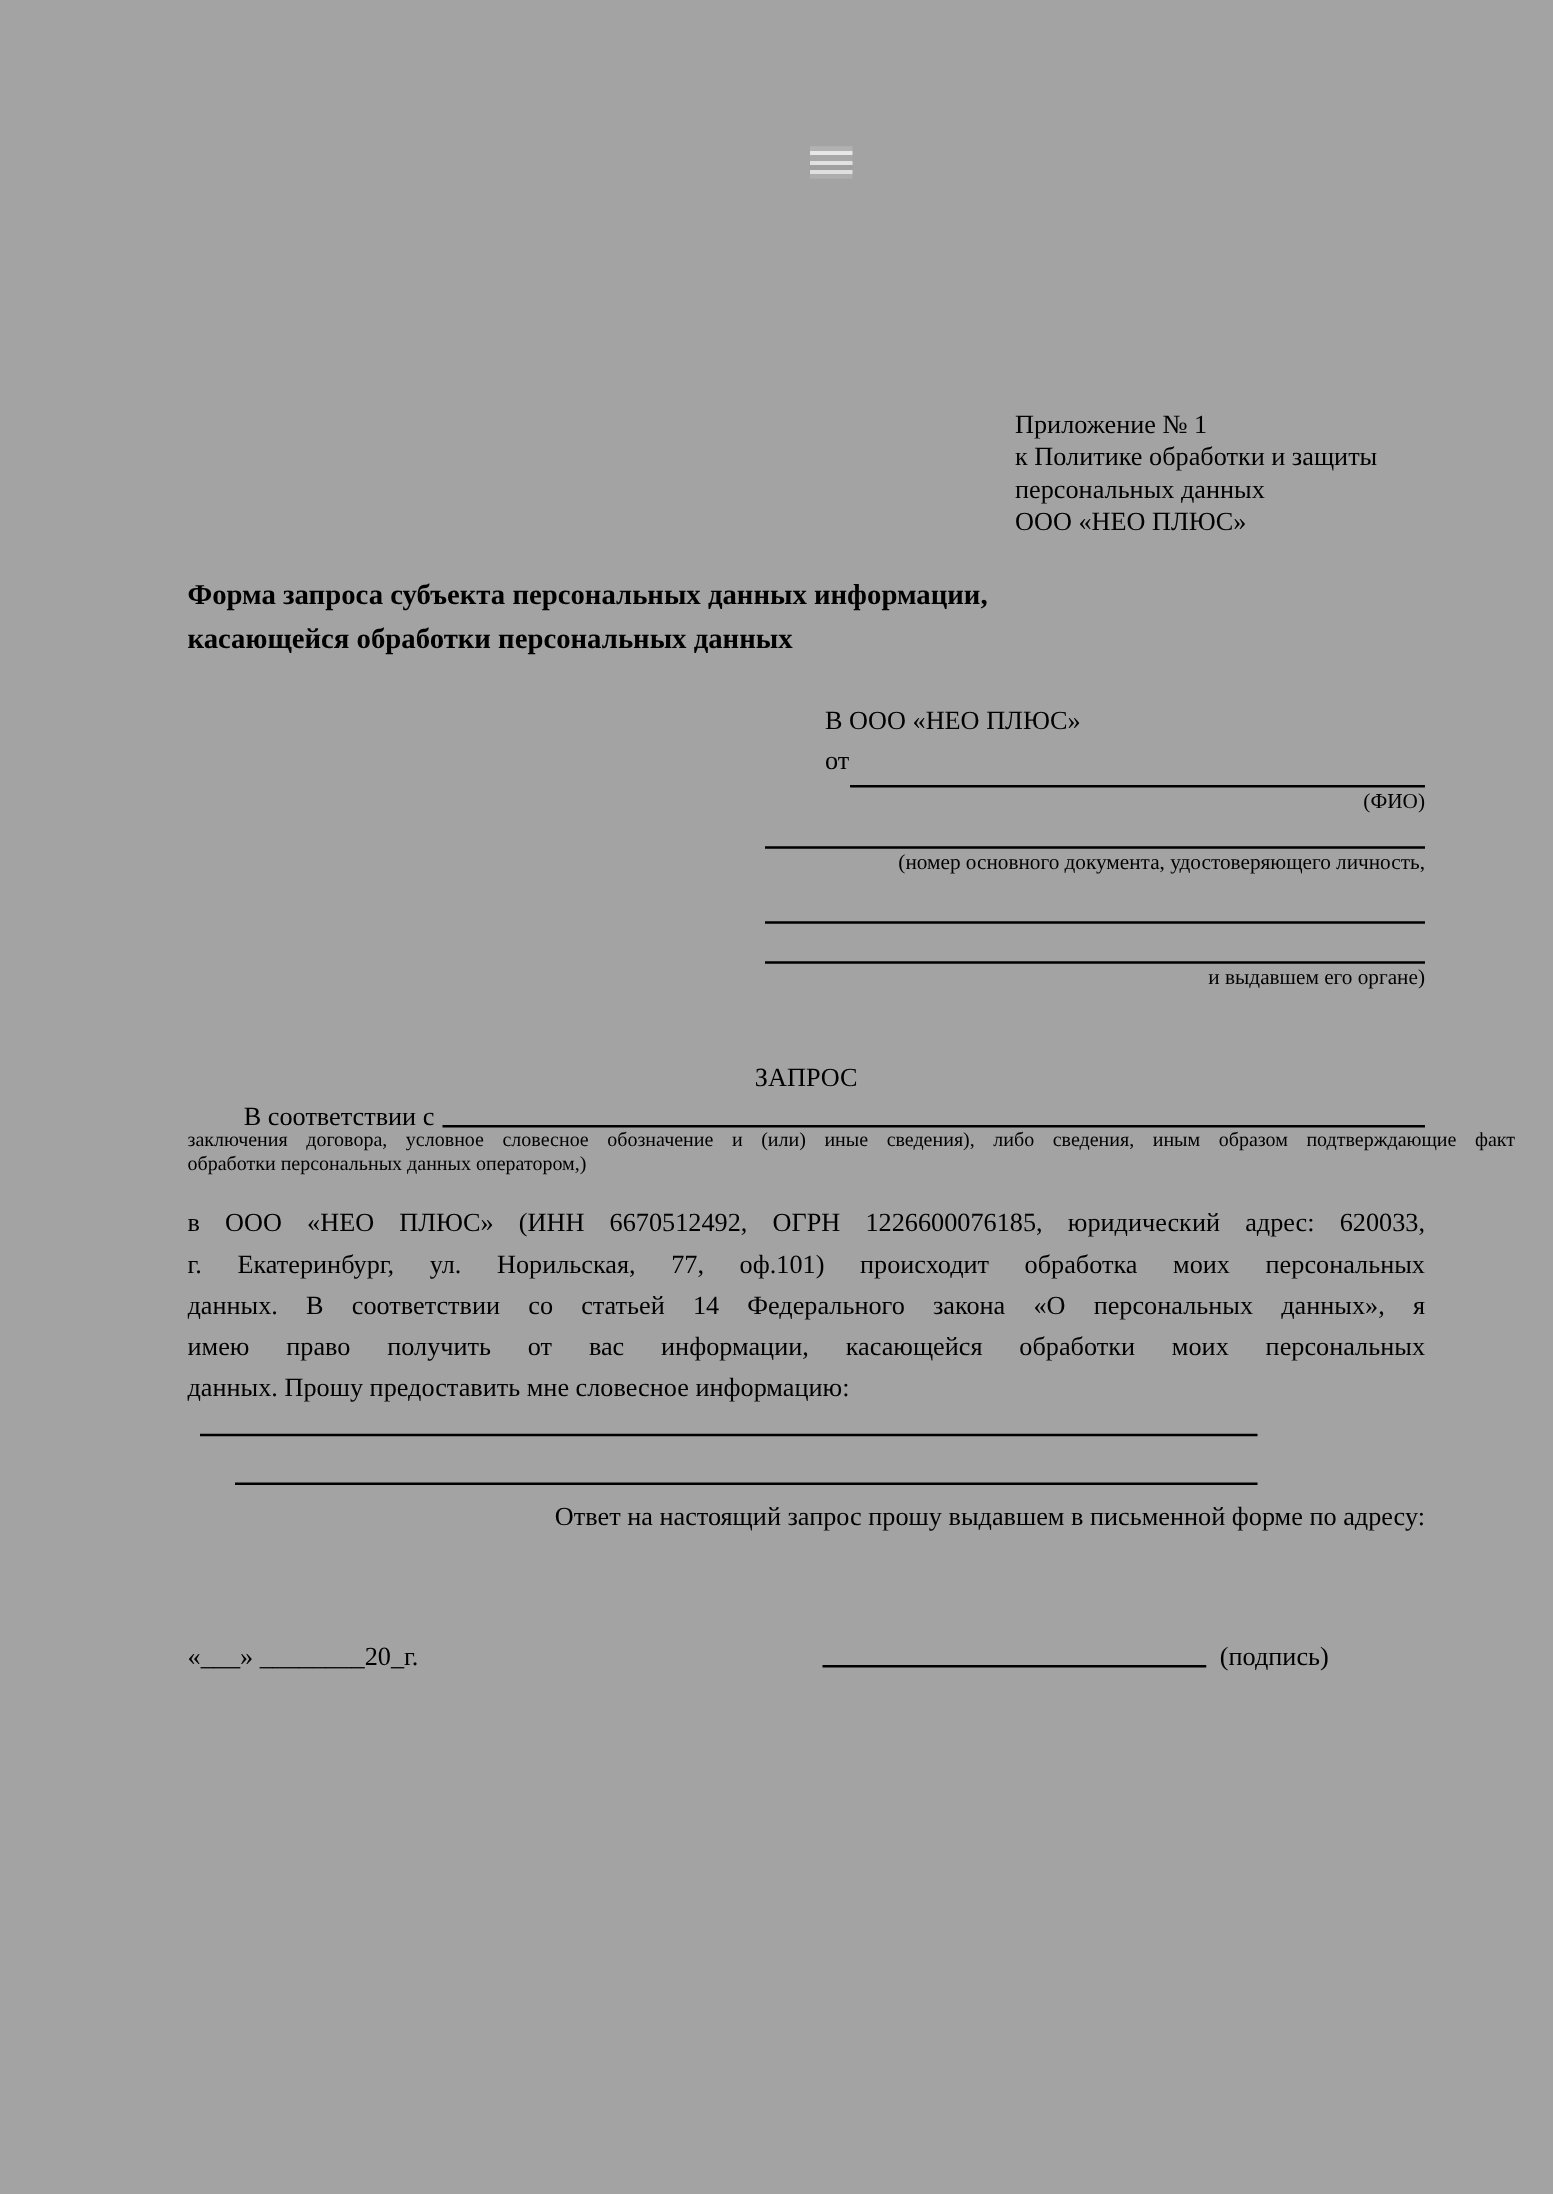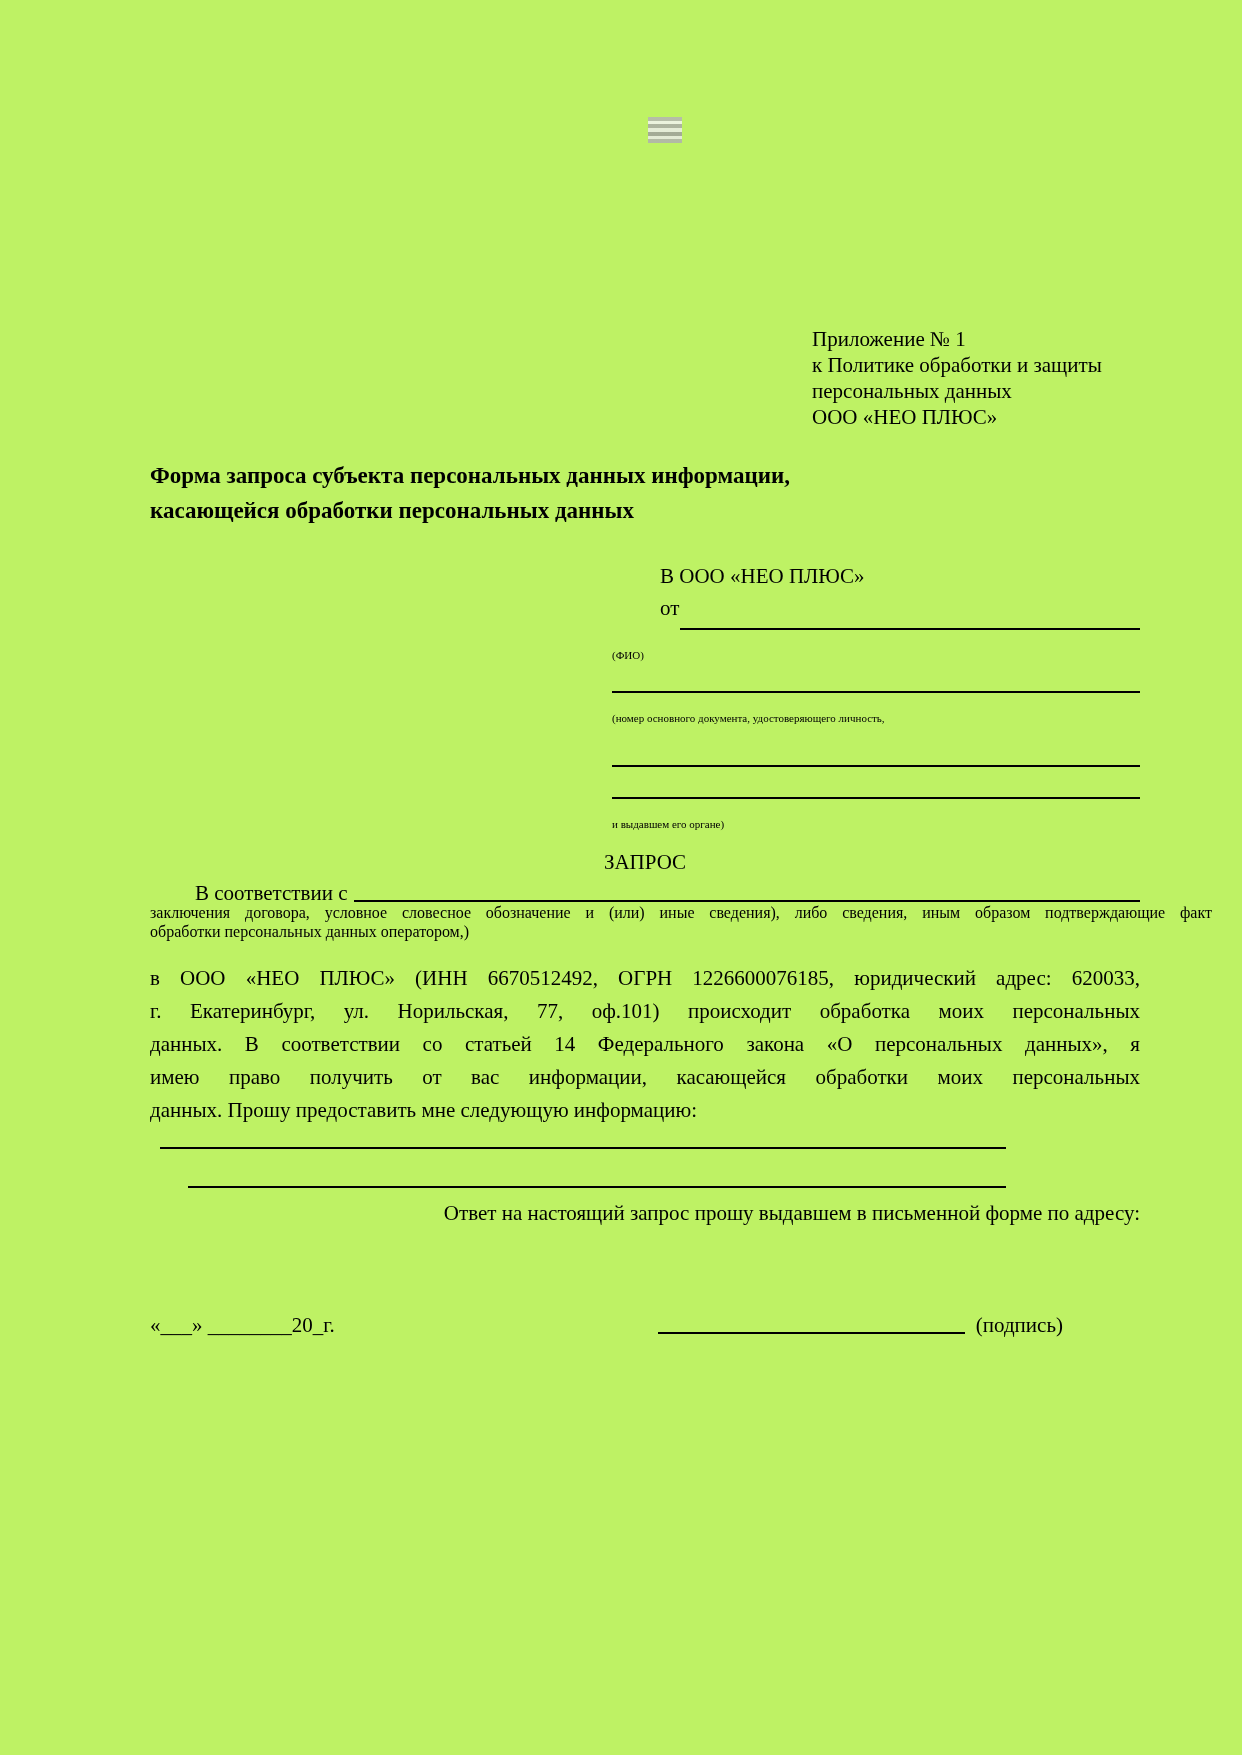--- a/index.html
+++ b/index.html
@@ -1,20 +1,20 @@
 <!DOCTYPE html>
 <html><head>
 <meta charset="utf-8">
 <style>
   html,body{margin:0;padding:0;background:#ffffff;}
   .page{
     position:relative;
     width:1242px;
     height:1755px;
-    background:#bef264;
+    background:#a3a3a3;
     color:#000;
     font-family:"Liberation Serif","DejaVu Serif",serif;
     overflow:hidden;
   }
   
   .blur-icon{
     position:absolute;left:648px;top:117px;width:34px;height:26px;
     background:linear-gradient(180deg,
       #b4b4b4 0%,#b4b4b4 16%,
       #f3f3f3 16%,#f3f3f3 28%,
@@ -24,21 +24,21 @@
       #eaeaea 74%,#eaeaea 84%,
       #b0b0b0 84%,#b0b0b0 100%);
     opacity:.85;
   }
   .appendix{position:absolute;left:812px;top:326px;font-size:21px;line-height:26px;white-space:nowrap;}
   .doc-title{position:absolute;left:150px;width:990px;top:458px;text-align:left;font-weight:bold;font-size:23px;line-height:35px;}
   .addressee{position:absolute;left:660px;top:560px;font-size:21px;line-height:32px;}
   .fields{position:absolute;left:612px;top:611px;width:528px;}
   .field-rule{height:17px;border-bottom:2px solid #000;}
   .field-rule.indent{margin-left:68px;}
-  .field-caption{text-align:left;font-size:11px;line-height:18px;padding-top:16px;}
+  .field-caption{text-align:right;font-size:17px;line-height:18px;padding-top:2px;}
   .f2{margin-top:10px;}
   .f3{margin-top:21px;}
   .f4{margin-top:13px;}
   .zapros{position:absolute;left:150px;width:990px;top:850px;text-align:center;font-size:21px;}
   .intro{position:absolute;left:150px;width:990px;top:881px;display:flex;font-size:21px;line-height:24px;}
   .intro .lbl{padding-left:45px;white-space:nowrap;}
   .fill-line{flex:1 1 auto;border-bottom:2px solid #000;margin-bottom:3px;margin-left:6px;}
   .small-note{position:absolute;left:150px;width:1062px;top:903px;font-size:16px;line-height:19px;}
   .small-note .jline{height:19px;}
   .small-note .first{text-indent:55px;}
@@ -109,21 +109,21 @@
   <div class="small-note">
     <div class="jline">заключения договора, условное словесное обозначение и (или) иные сведения), либо сведения, иным образом подтверждающие факт</div>
     <div>обработки персональных данных оператором,)</div>
   </div>
 
   <div class="body-par">
     <div class="jline">в ООО «НЕО ПЛЮС» (ИНН 6670512492, ОГРН 1226600076185, юридический адрес: 620033,</div>
     <div class="jline">г. Екатеринбург, ул. Норильская, 77, оф.101) происходит обработка моих персональных</div>
     <div class="jline">данных. В соответствии со статьей 14 Федерального закона «О персональных данных», я</div>
     <div class="jline">имею право получить от вас информации, касающейся обработки моих персональных</div>
-    <div>данных. Прошу предоставить мне следующую информацию:</div>
+    <div>данных. Прошу предоставить мне словесное информацию:</div>
   </div>
 
   <div class="blank-rule rule-a"></div>
   <div class="blank-rule rule-b"></div>
 
   <div class="answer-1">Ответ на настоящий запрос прошу выдавшем в письменной форме по адресу:</div>
 
 
   <div class="date-blank">«___» ________20_г.</div>
 

